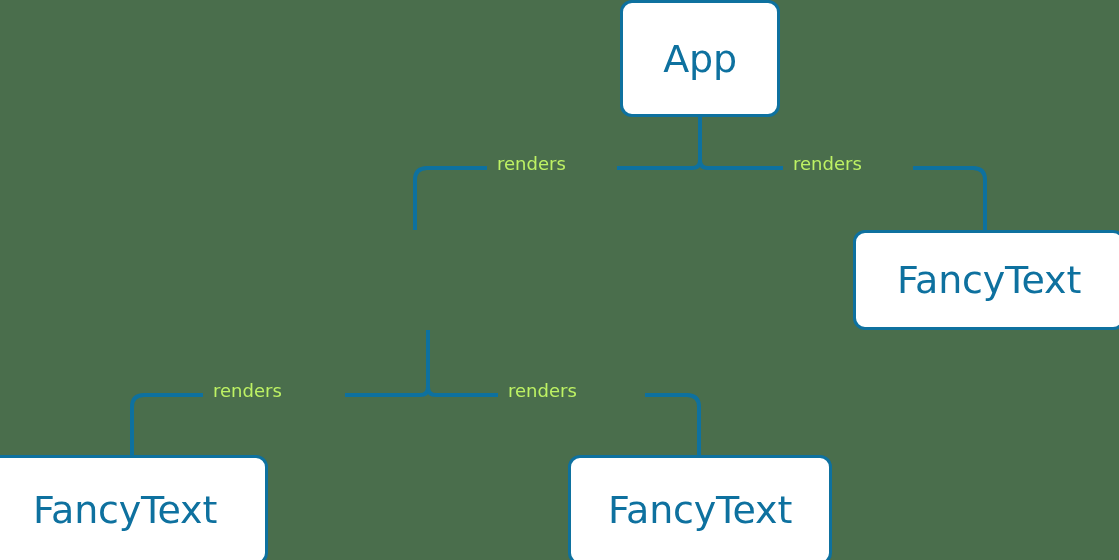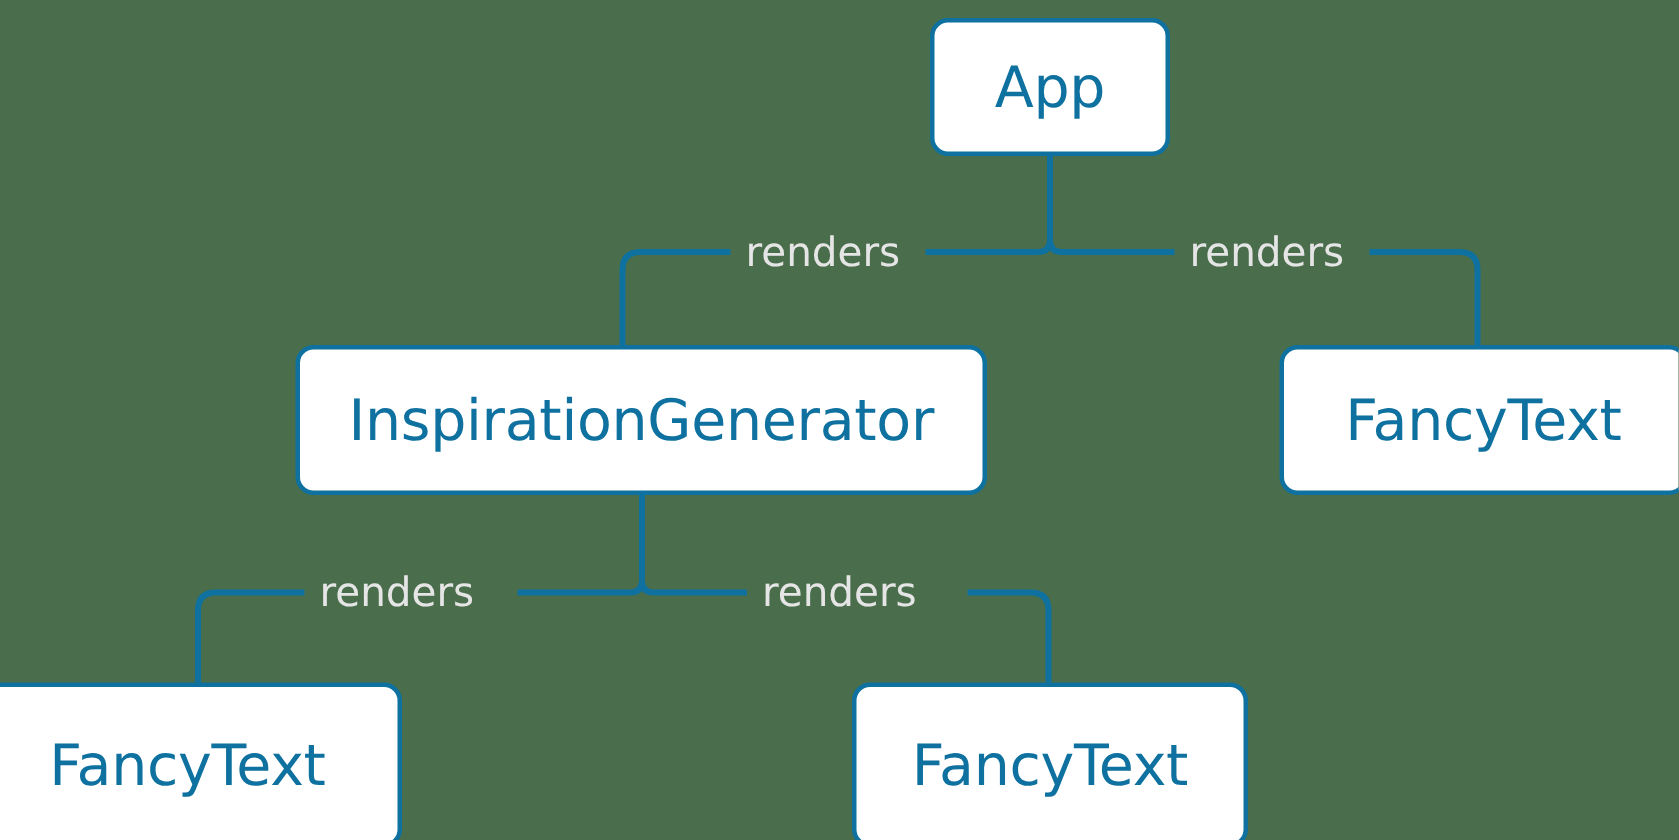--- a/index.html
+++ b/index.html
@@ -37,30 +37,30 @@
     z-index: 2;
   }
   .node-label {
     color: #0e719f;
     font-size: 38px;
     font-weight: 400;
     letter-spacing: -0.2px;
     line-height: 1;
     white-space: nowrap;
   }
-  .node-app      { left: 620px; top: 12px;   width: 160px; height: 92px; }
+  .node-app      { left: 620px; top: 0;   width: 160px; height: 117px; }
   .node-inspgen  { left: 197px; top: 230px; width: 461px; height: 100px; }
   .node-fancy-r  { left: 853px; top: 230px; width: 272px; height: 100px; }
   .node-fancy-bl { left: -18px; top: 455px; width: 286px; height: 110px; }
   .node-copy     { left: 568px; top: 455px; width: 264px; height: 110px; }
 
   .edge-label {
     position: absolute;
-    color: #e5e5e5;
-    font-size: 27px;
+    color: #bef264;
+    font-size: 18px;
     font-weight: 400;
     line-height: 1;
     white-space: nowrap;
     z-index: 3;
   }
   .lbl-t-left  { left: 497px; top: 155px; }
   .lbl-t-right { left: 793px; top: 155px; }
   .lbl-b-left  { left: 213px; top: 382px; }
   .lbl-b-right { left: 508px; top: 382px; }
 </style>
@@ -88,23 +88,20 @@
       <path d="M203,395 L144,395 Q132,395 132,407 L132,455"></path>
 
       <path d="M645,395 L687,395 Q699,395 699,407 L699,455"></path>
     </g>
   </svg>
 
   <div class="node-box node-app">
     <span class="node-label">App</span>
   </div>
 
-  <div class="node-box node-inspgen">
-    <span class="node-label">InspirationGenerator</span>
-  </div>
 
   <div class="node-box node-fancy-r">
     <span class="node-label">FancyText</span>
   </div>
 
   <div class="node-box node-fancy-bl">
     <span class="node-label">FancyText</span>
   </div>
 
   <div class="node-box node-copy">

